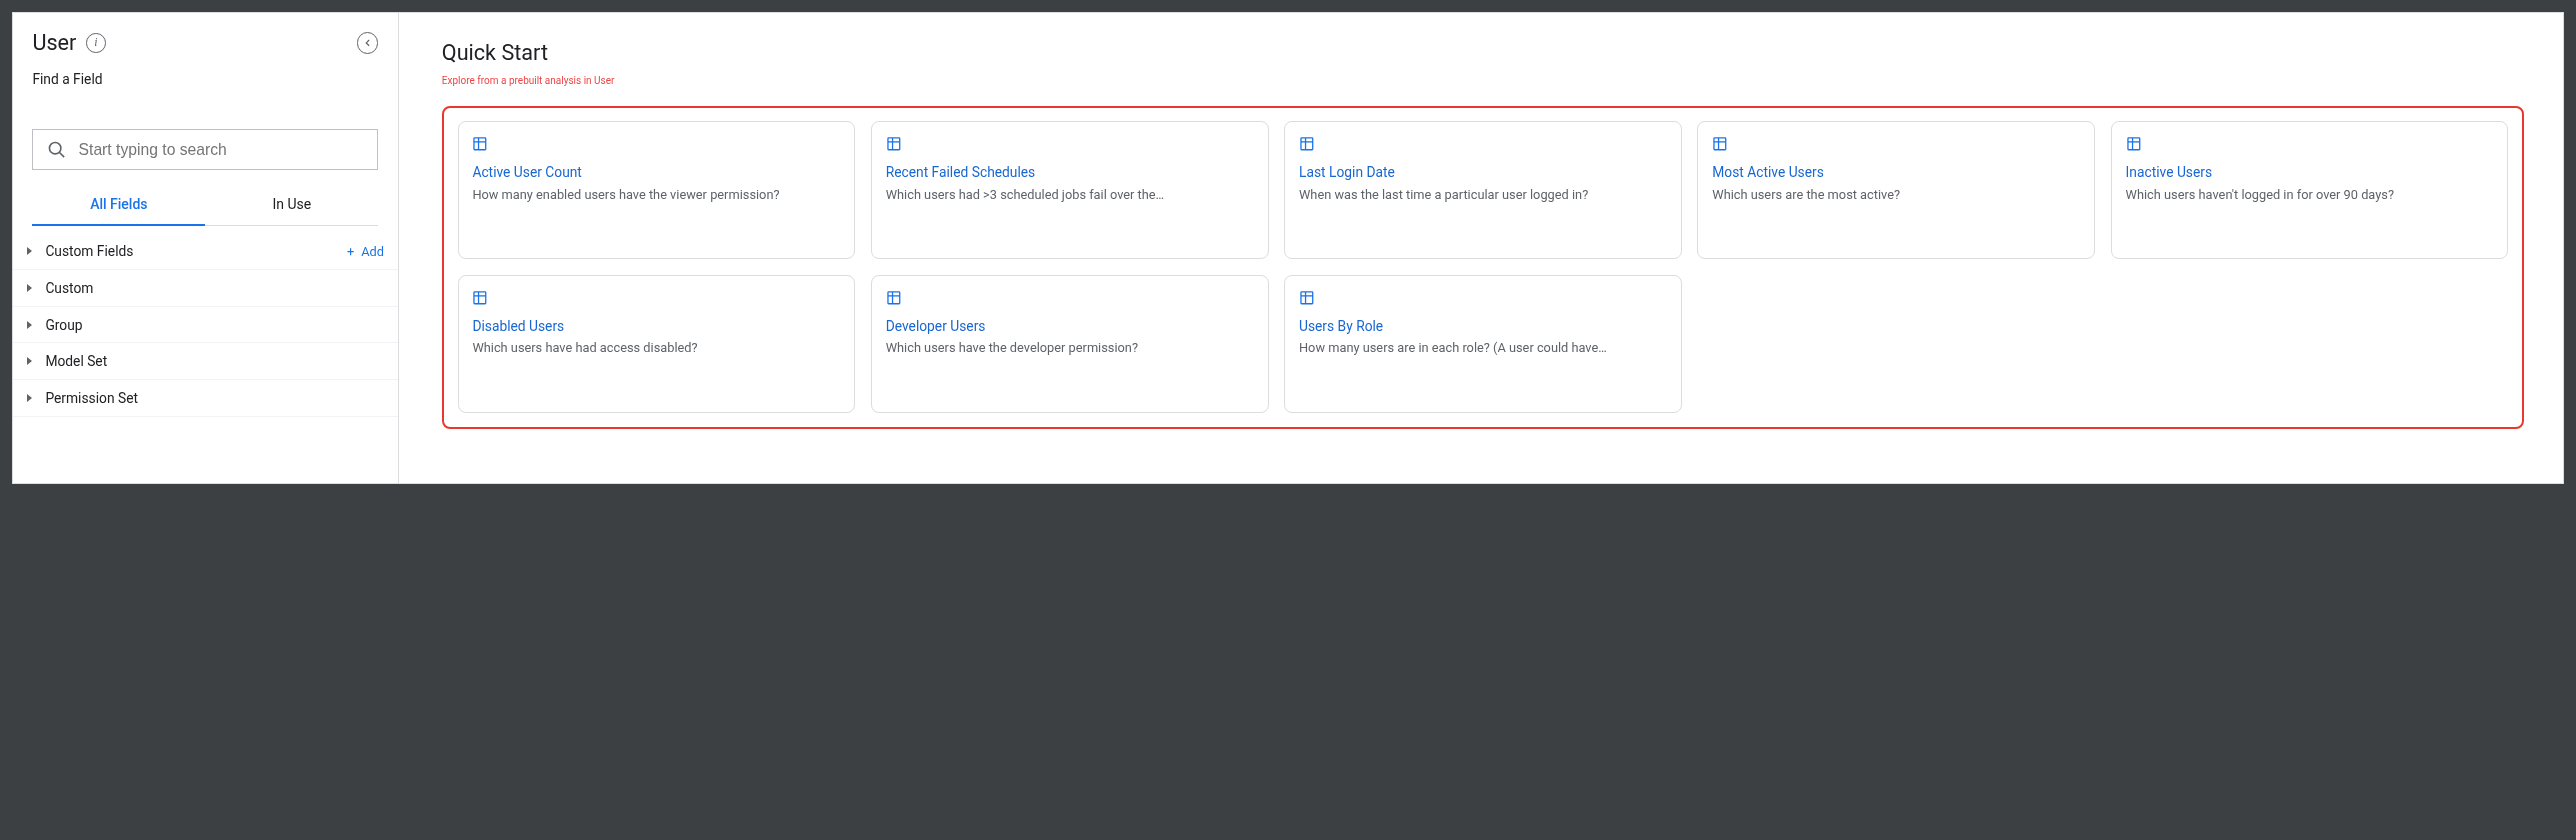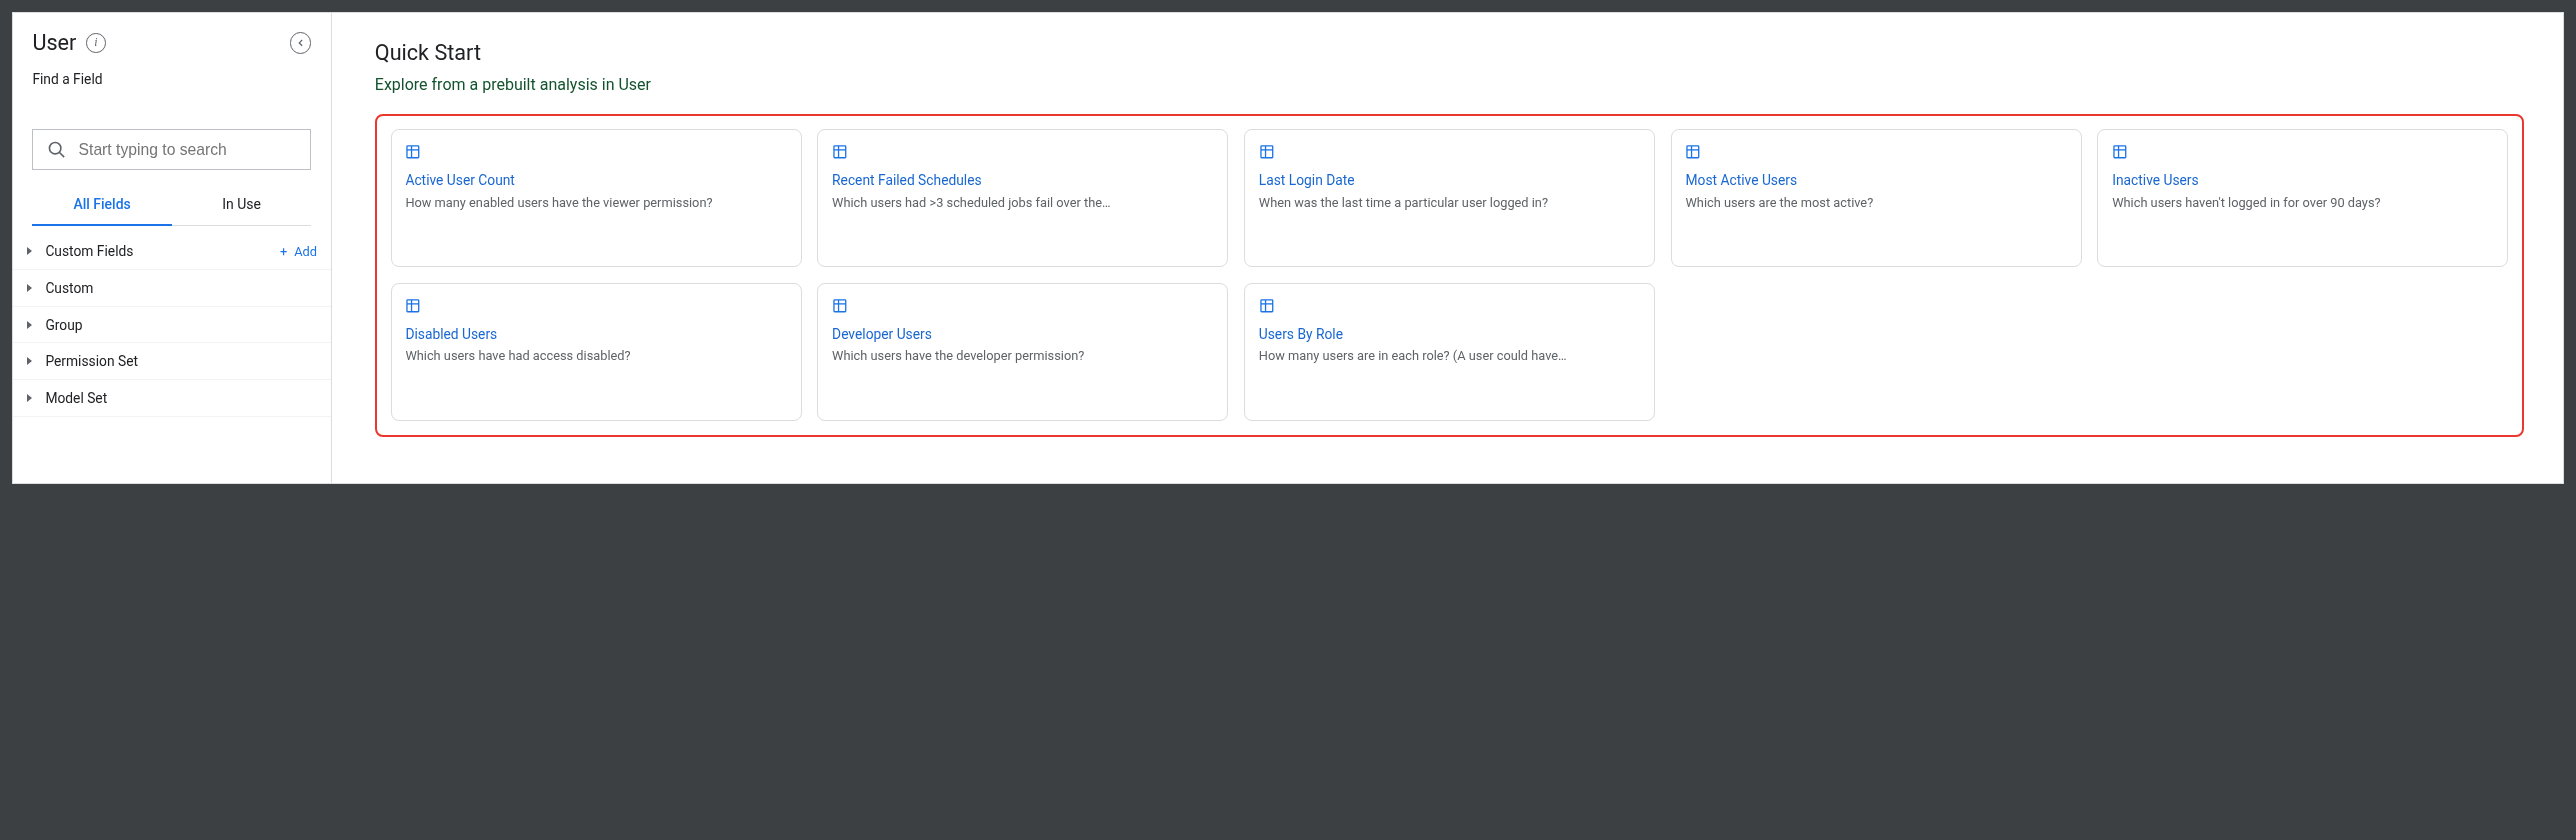--- a/index.html
+++ b/index.html
@@ -8,21 +8,21 @@
     background: #3c4043;
     padding: 11.8px;
   }
   .app-window {
     background: #fff;
     display: flex;
     height: 472px;
     border: 1px solid #dadce0;
   }
   .sidebar {
-    width: 319px;
+    width: 386px;
     border-right: 1px solid #dadce0;
     display:flex;
     flex-direction:column;
     position:relative;
   }
   .sidebar-header {
     padding: 17.7px 19.6px 7.9px 19.6px;
   }
   .title-row {
     display:flex;
@@ -91,21 +91,21 @@
     width:0;height:0;border-top:4.9px solid transparent;border-bottom:4.9px solid transparent;
     border-left:5.9px solid #5f6368;
   }
   .add-link{
     margin-left:auto;color:#1a73e8;font-size:12.8px;display:flex;align-items:center;gap:3.9px;
   }
   .main-area{
     flex:1;padding:27.5px 39px 19.6px 43px;overflow:auto;
   }
   .qs-title{font-size:21.6px;color:#202124;margin-bottom:9.8px;}
-  .qs-sub{font-size:16px;color:#14532d;margin-bottom:19.6px;}
+  .qs-sub{font-size:10px;color:#ef4444;margin-bottom:19.6px;}
   .highlight-box{
     border:2.9px solid #e8382f;border-radius:7.9px;
     padding:13.8px;
   }
   .card-grid{
     display:grid;
     grid-template-columns:repeat(5,1fr);
     gap:15.7px;
   }
   .card{
@@ -158,25 +158,25 @@
       <div class="tree-row">
         <span class="caret"></span>
         <span>Custom</span>
       </div>
       <div class="tree-row">
         <span class="caret"></span>
         <span>Group</span>
       </div>
       <div class="tree-row">
         <span class="caret"></span>
+        <span>Model Set</span>
+      </div>
+      <div class="tree-row">
+        <span class="caret"></span>
         <span>Permission Set</span>
-      </div>
-      <div class="tree-row">
-        <span class="caret"></span>
-        <span>Model Set</span>
       </div>
     </div>
   </div>
 
   <div class="main-area">
     <div class="qs-title">Quick Start</div>
     <div class="qs-sub">Explore from a prebuilt analysis in User</div>
     <div class="highlight-box">
       <div class="card-grid">
 

